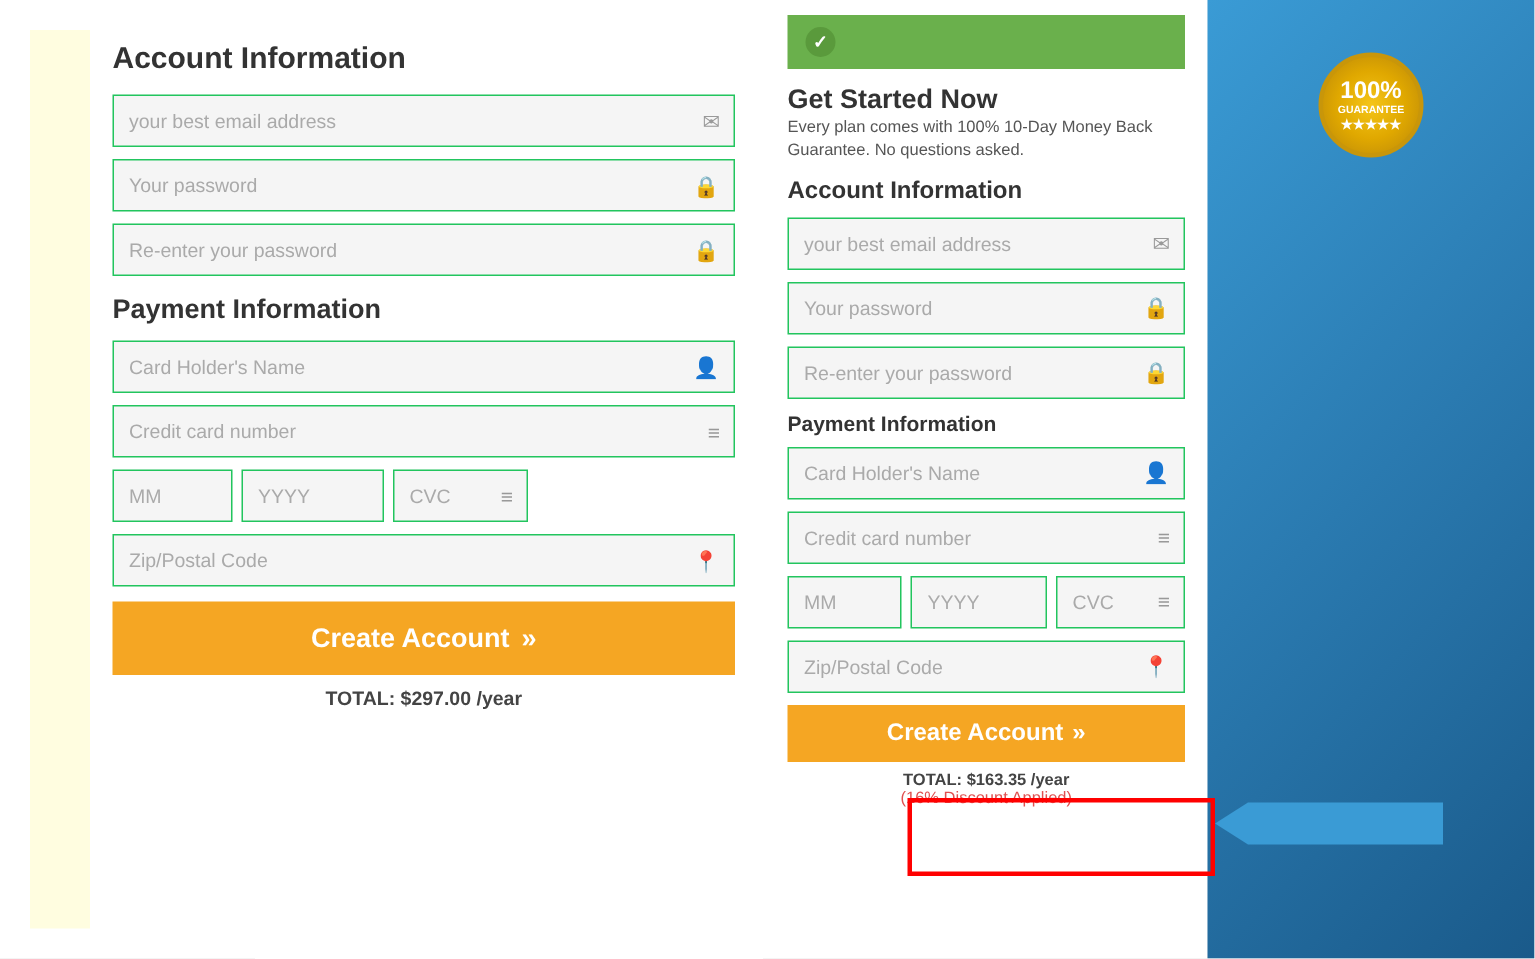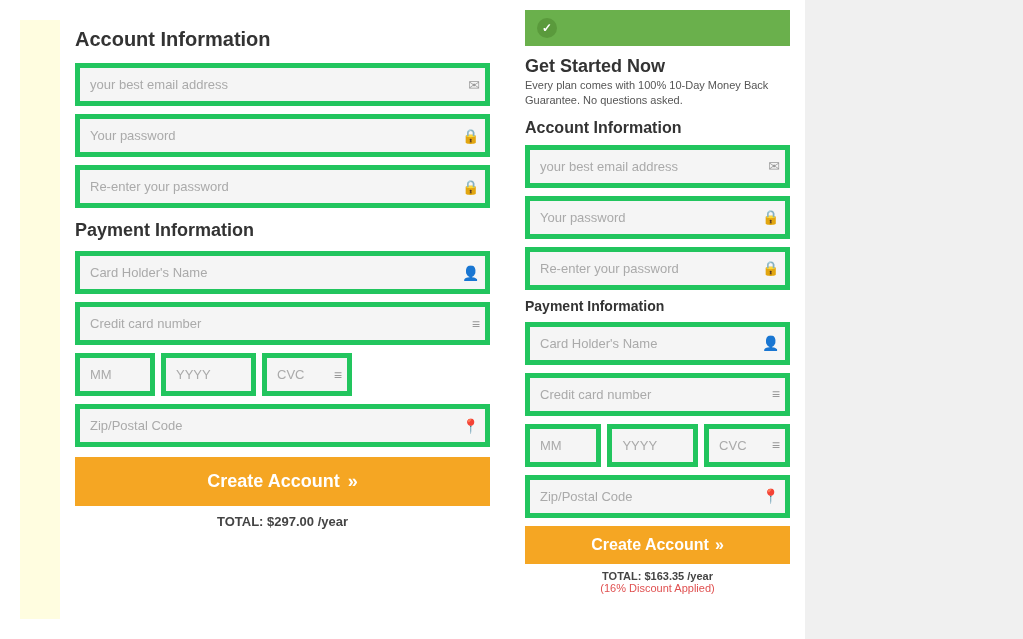--- a/index.html
+++ b/index.html
@@ -113,21 +113,21 @@
     }
 
     
     .form-field {
       position: relative;
       margin-bottom: 8px;
     }
     .form-field input {
       width: 100%;
       padding: 9px 35px 9px 10px;
-      border: 5px solid #22c55e;
+      border: 1px solid #22c55e;
       background: #f5f5f5;
       font-size: 13px;
       color: #888;
       outline: none;
     }
     .form-field input::placeholder {
       color: #aaa;
     }
     .field-icon {
       position: absolute;
@@ -344,13 +344,33 @@
     <button class="create-btn-sm">
       <span>Create Account</span>
       <span>»</span>
     </button>
     <div class="right-total-area">
       <div class="total-text-sm">TOTAL: $163.35 /year</div>
       <div class="discount-applied">(16% Discount Applied)</div>
     </div>
   </div>
 
+  <div class="right-blue-area">
+
+    <div style="position:absolute; top:35px; left:50%; transform:translateX(-50%);">
+      <div class="badge-circle">
+        <span style="font-size:16px; font-weight:900;">100%</span>
+        <span style="font-size:7px;">GUARANTEE</span>
+        <span style="color:#fff; font-size:9px;">★★★★★</span>
+      </div>
+    </div>
+
+    <div style="position:absolute; bottom:70px; left:-195px; display:flex; align-items:center;">
+
+      <div style="position:absolute; left:-5px; bottom:-15px; border:3px solid red; width:205px; height:52px; pointer-events:none;"></div>
+
+      <div style="display:flex; align-items:center; position:absolute; left:200px; bottom:6px;">
+        <div style="width:0; height:0; border-top:14px solid transparent; border-bottom:14px solid transparent; border-right:22px solid #3a9bd5;"></div>
+        <div style="background:#3a9bd5; height:28px; width:130px;"></div>
+      </div>
+    </div>
+  </div>
 </div>
 
 </body></html>

